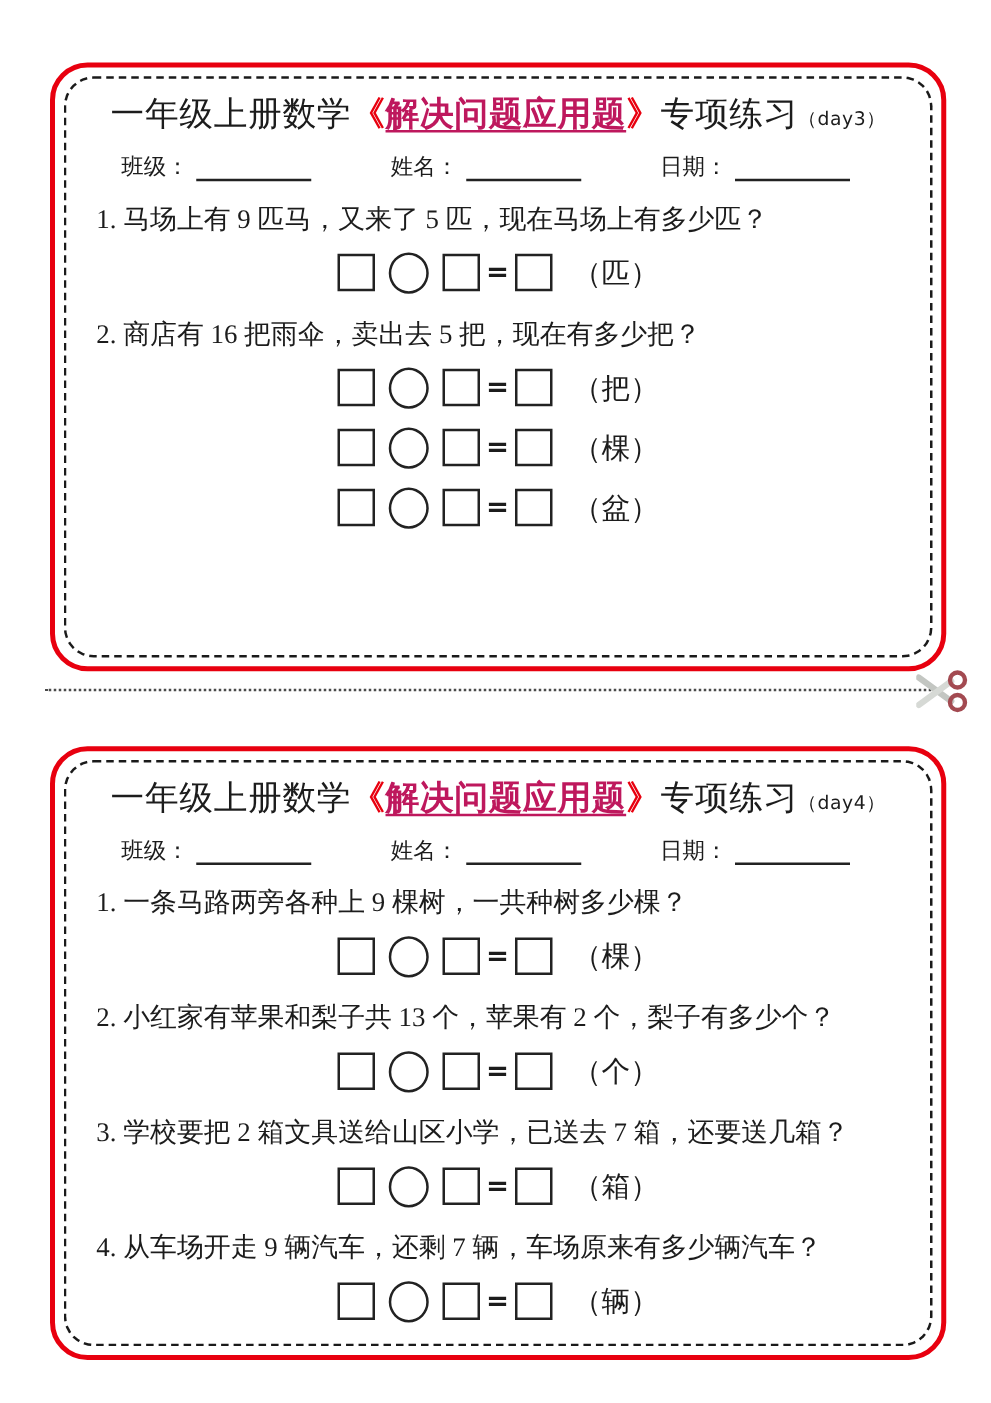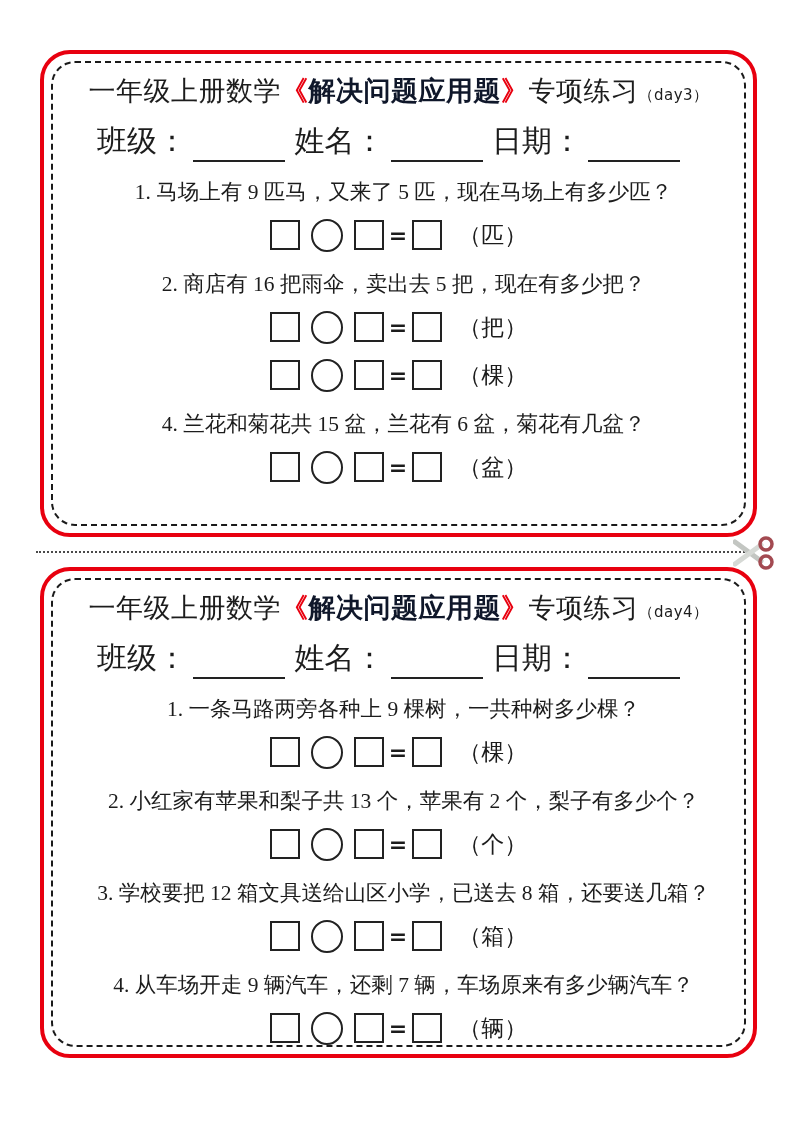--- a/index.html
+++ b/index.html
@@ -11,65 +11,65 @@
   }
   .card {
     position:absolute;
     left:40px;
     width:717px;
     border:4px solid #e8000f;
     border-radius:30px;
     background:#ffffff;
   }
   #card-day3 { top:50px;  height:487px; }
-  #card-day4 { top:567px; height:491px; }
+  #card-day4 { top:597px; height:491px; }
   .card-inner {
     margin:7px;
     height:calc(100% - 14px);
     border:2.5px dashed #1a1a1a;
     border-radius:24px;
     padding:8px 14px 0 14px;
     overflow:hidden;
   }
   .card-title {
     text-align:center;
     font-size:27px;
     letter-spacing:0.5px;
     white-space:nowrap;
     margin-top:2px;
   }
   .title-red { color:#e8000f; font-weight:bold; }
   .title-red-underline {
-    color:#0f172a; font-weight:bold;
+    color:#be185d; font-weight:bold;
+    text-decoration:underline;
     text-underline-offset:4px;
     text-decoration-thickness:2px;
   }
   .title-day {
     font-family:"DejaVu Sans","Liberation Sans",sans-serif;
     font-size:15px;
   }
   .fields-row {
     display:flex;
     justify-content:space-between;
     align-items:flex-end;
-    font-size:30px;
+    font-size:18px;
     margin:12px 50px 0 30px;
   }
   .field { display:flex; align-items:flex-end; }
   .blank {
     display:inline-block;
     width:92px; height:22px;
     border-bottom:2px solid #222;
     margin-left:6px;
   }
   .problem-text {
     font-size:21.5px;
     margin:15px 0 0 10px;
     white-space:nowrap;
-    text-align:center;
   }
   .answer-row {
     display:flex;
     align-items:center;
     justify-content:center;
     margin-top:10px;
     height:38px;
   }
   .shape-square {
     width:30px; height:30px;
@@ -155,21 +155,20 @@
 
     <div class="answer-row">
       <span class="shape-square"></span>
       <span class="shape-circle"></span>
       <span class="shape-square"></span>
       <span class="equals-sign">=</span>
       <span class="shape-square"></span>
       <span class="unit-label">（棵）</span>
     </div>
 
-    <div class="problem-text"><span>4.</span> <span>兰花和菊花共 15 盆，兰花有 6 盆，菊花有几盆？</span></div>
     <div class="answer-row">
       <span class="shape-square"></span>
       <span class="shape-circle"></span>
       <span class="shape-square"></span>
       <span class="equals-sign">=</span>
       <span class="shape-square"></span>
       <span class="unit-label">（盆）</span>
     </div>
   </div>
 </div>
@@ -216,21 +215,21 @@
     <div class="problem-text"><span>2.</span> <span>小红家有苹果和梨子共 13 个，苹果有 2 个，梨子有多少个？</span></div>
     <div class="answer-row">
       <span class="shape-square"></span>
       <span class="shape-circle"></span>
       <span class="shape-square"></span>
       <span class="equals-sign">=</span>
       <span class="shape-square"></span>
       <span class="unit-label">（个）</span>
     </div>
 
-    <div class="problem-text"><span>3.</span> <span>学校要把 12 箱文具送给山区小学，已送去 8 箱，还要送几箱？</span></div>
+    <div class="problem-text"><span>3.</span> <span>学校要把 2 箱文具送给山区小学，已送去 7 箱，还要送几箱？</span></div>
     <div class="answer-row">
       <span class="shape-square"></span>
       <span class="shape-circle"></span>
       <span class="shape-square"></span>
       <span class="equals-sign">=</span>
       <span class="shape-square"></span>
       <span class="unit-label">（箱）</span>
     </div>
 
     <div class="problem-text"><span>4.</span> <span>从车场开走 9 辆汽车，还剩 7 辆，车场原来有多少辆汽车？</span></div>

